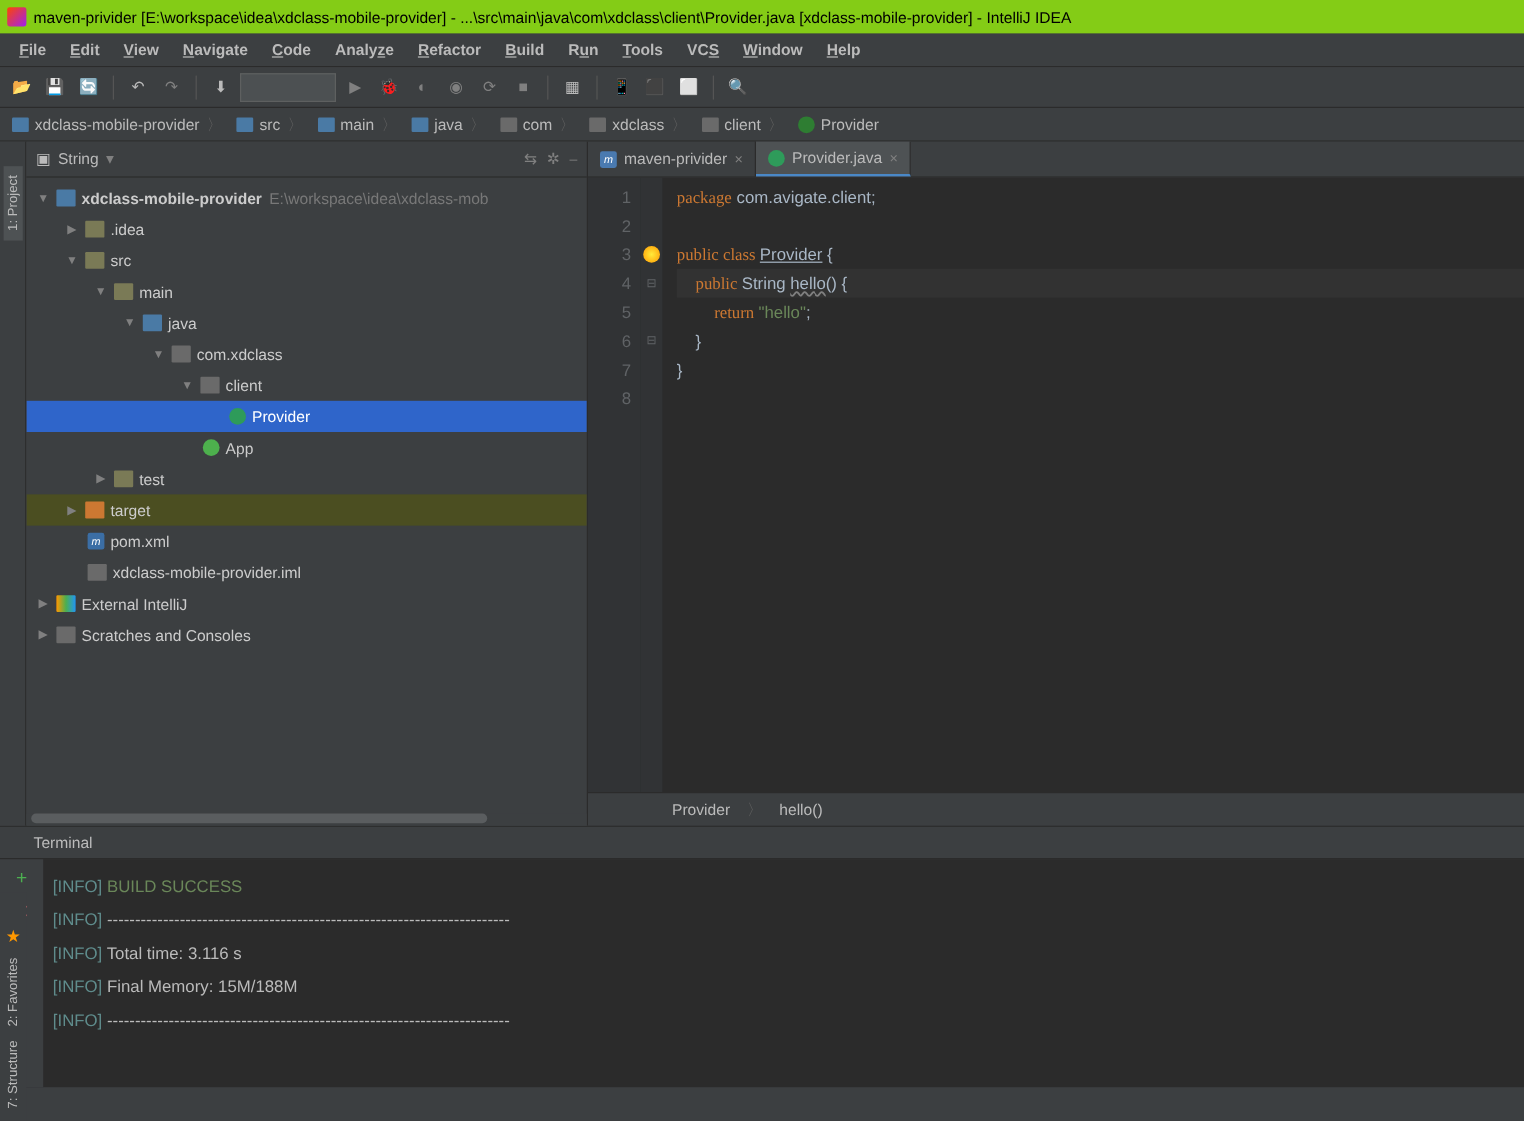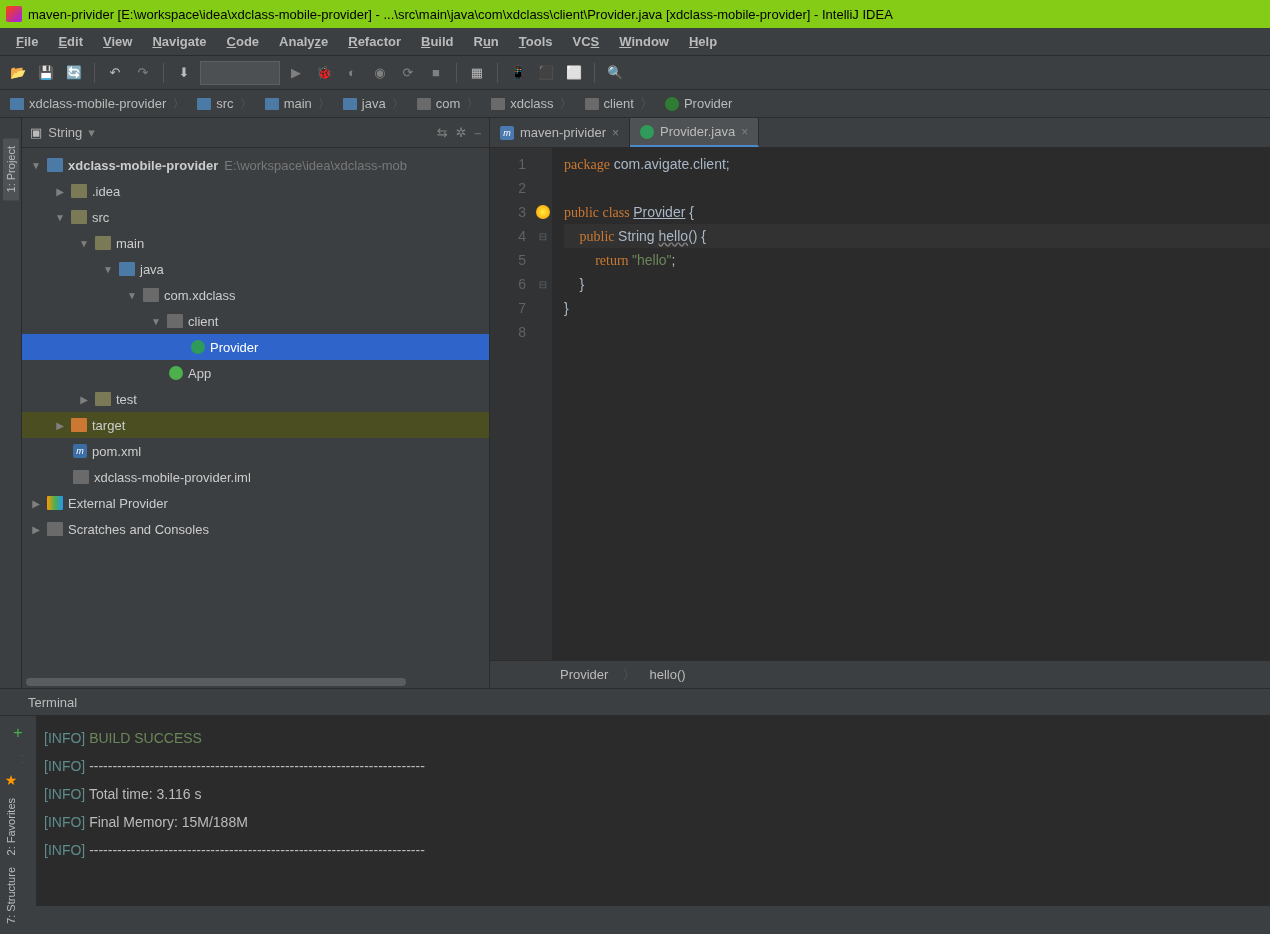--- a/index.html
+++ b/index.html
@@ -274,21 +274,21 @@
           <div class="nico mvn" style="color:#fff;font-size:9px;display:flex;align-items:center;justify-content:center;font-style:italic">m</div>
           <span class="nlabel">pom.xml</span>
         </div>
       <div class="tnode" style="padding-left:46px">
           <div class="nico file"></div>
           <span class="nlabel">xdclass-mobile-provider.iml</span>
         </div>
       <div class="tnode" style="padding-left:8px">
           <span class="arrow">▶</span>
           <div class="nico lib"></div>
-          <span class="nlabel">External Provider</span>
+          <span class="nlabel">External IntelliJ</span>
         </div>
       <div class="tnode" style="padding-left:8px">
           <span class="arrow">▶</span>
           <div class="nico scratch"></div>
           <span class="nlabel">Scratches and Consoles</span>
         </div>
     </div>
     <div class="projscroll">
         <div class="thumb"></div>
       </div>

